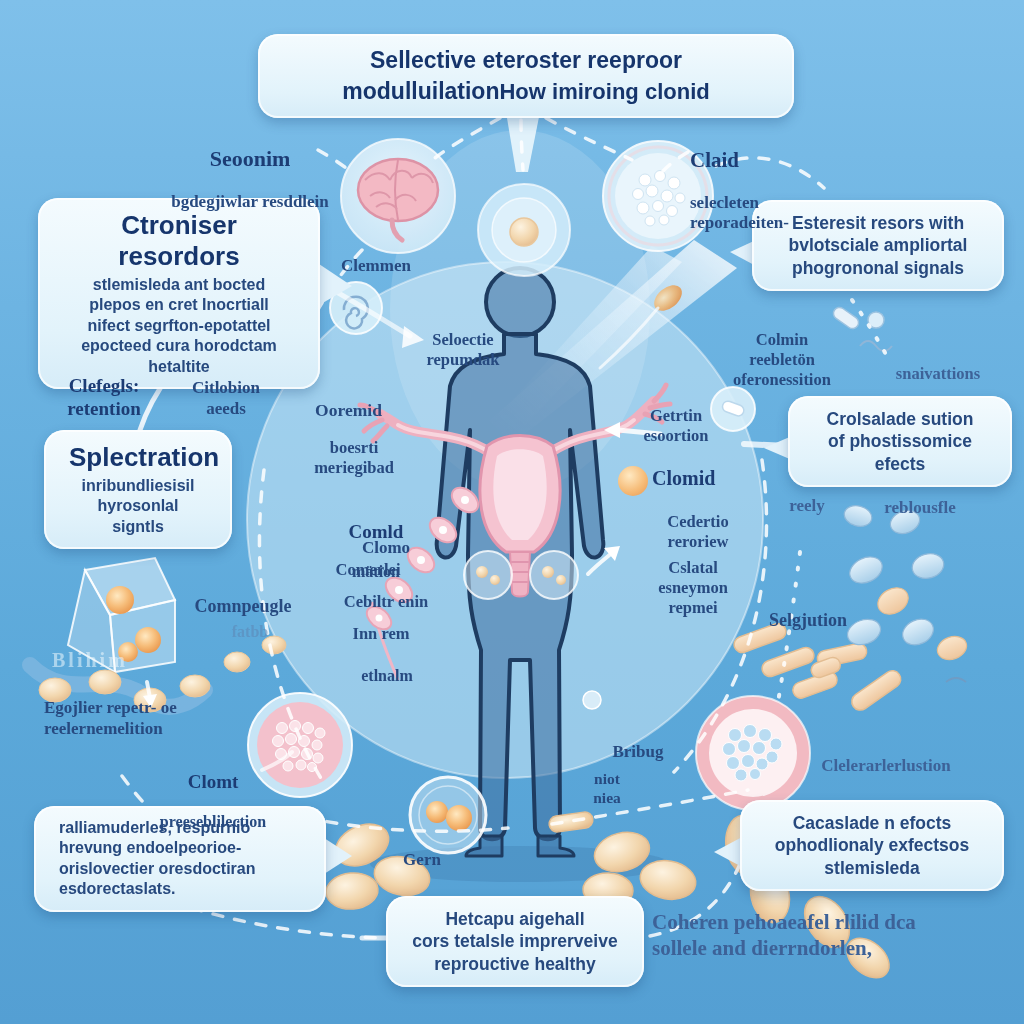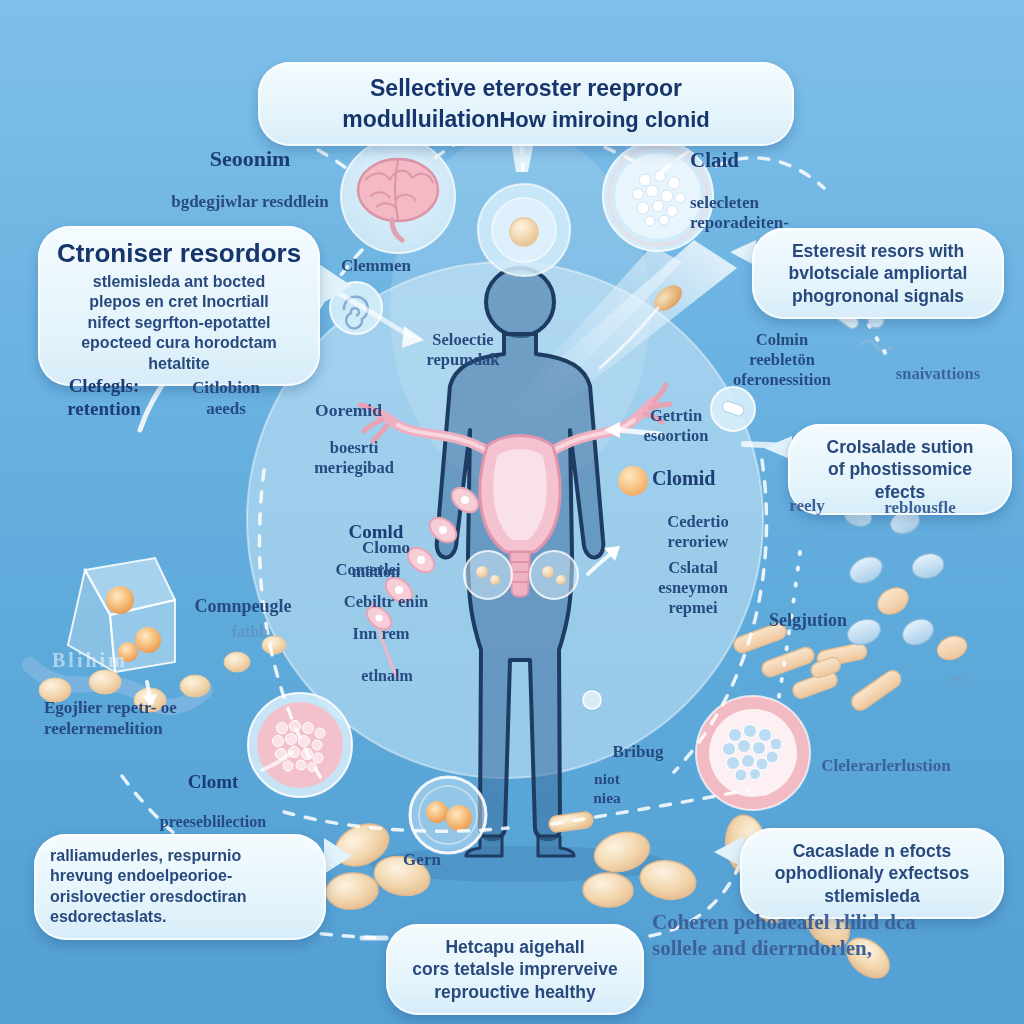--- a/index.html
+++ b/index.html
@@ -10,23 +10,22 @@
   }
   .art{position:absolute;left:0;top:0;z-index:1;}
   .lbl{position:absolute;z-index:3;color:#274a80;font-weight:bold;
        white-space:pre-line;text-align:center;line-height:1.22;font-family:Liberation Serif, serif;}
   .lbl .hd{display:block;color:#1c3c74;}
   .left{text-align:left;}
   .cap{color:#3d6298;}
   .callout{
     position:absolute;z-index:2;box-sizing:border-box;
     background:linear-gradient(180deg,#f4fbfe 0%,#e2f3fb 70%,#d6ecf8 100%);
-    border-radius:32px;padding:12px 16px;text-align:center;color:#1c3c74;
+    border-radius:20px;padding:12px 25px;text-align:center;color:#1c3c74;
     box-shadow:0 5px 12px rgba(25,70,120,.28), inset 0 0 0 2px rgba(255,255,255,.75);
-    margin-top:28px;
   }
   .callout .head{font-weight:bold;font-size:26px;margin-bottom:3px;color:#16356c;}
   .callout .body{font-weight:bold;font-size:16px;line-height:1.28;color:#27497e;white-space:pre-line;}
   .title .body{font-size:23px;line-height:1.35;color:#16356c;}
   .watermark{color:rgba(236,247,253,.55);letter-spacing:3px;font-size:20px;}
   .faint{opacity:.55;color:#5d86b4;}
 </style>
 </head>
 <body>
 
@@ -351,20 +350,26 @@
   <div class="body">stlemisleda ant bocted
 plepos en cret Inocrtiall
 nifect segrfton-epotattel
 epocteed cura horodctam
 hetaltite</div>
 </div>
 <div class="lbl" style="left:44px;top:374px;width:120px;font-size:19px;color:#1c3c74;">Clefegls:
 retention</div>
 <div class="lbl" style="left:176px;top:378px;width:100px;font-size:17px;">Citlobion
 aeeds</div>
+<div class="callout" style="left:44px;top:430px;width:188px;">
+  <div class="head">Splectration</div>
+  <div class="body">inribundliesisil
+hyrosonlal
+signtls</div>
+</div>
 <div class="lbl" style="left:168px;top:596px;width:150px;font-size:18px;">Comnpeugle</div>
 <div class="lbl faint" style="left:205px;top:622px;width:90px;font-size:16px;">fatbb</div>
 <div class="lbl watermark" style="left:52px;top:648px;width:130px;text-align:left;">Blihim</div>
 <div class="lbl left" style="left:44px;top:698px;width:220px;font-size:17px;">Egojlier repetr- oe
 reelernemelition</div>
 <div class="lbl" style="left:138px;top:750px;width:150px;">
   <span class="hd" style="font-size:19px;">Clomt</span>
   <span style="font-size:16px;">preeseblilection</span>
 </div>
 <div class="callout" style="left:34px;top:806px;width:292px;text-align:left;">

